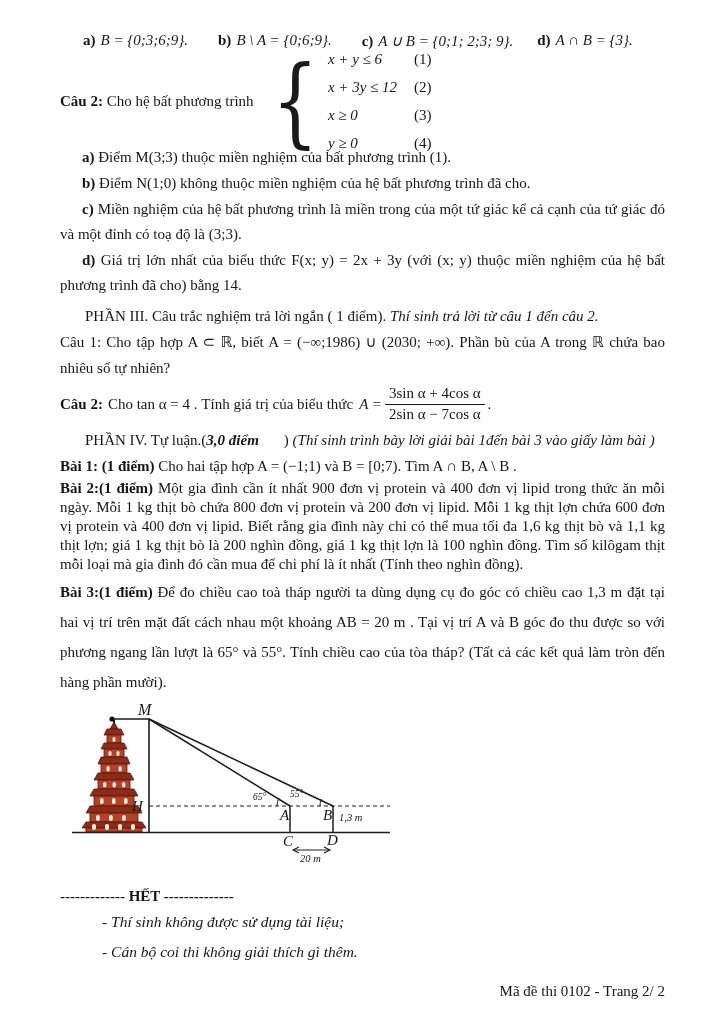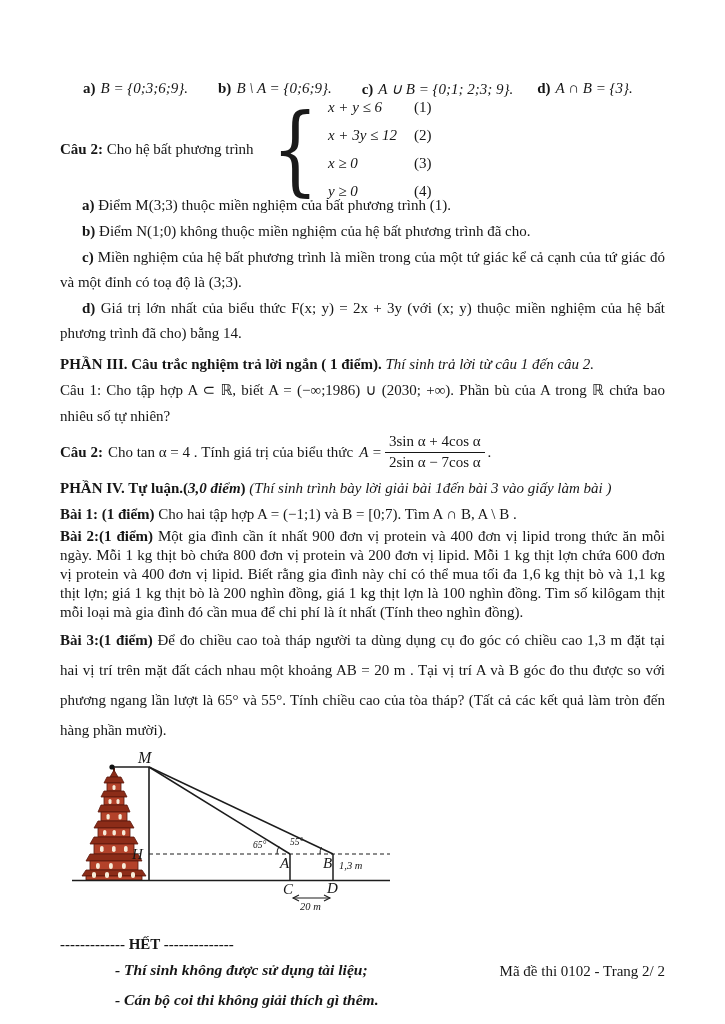--- a/index.html
+++ b/index.html
@@ -1,22 +1,22 @@
 <!DOCTYPE html>
 <html><head>
 <meta charset="utf-8">
 <style>
   * { margin:0; padding:0; box-sizing:border-box; }
   html,body { background:#e8e8e8; }
   .page {
     width:725px; height:1024px; margin:0 auto; background:#ffffff;
     font-family:"Liberation Serif", serif; font-size:15px; color:#161616;
-    padding:80px 60px 0 60px; position:relative; overflow:hidden;
+    padding:32px 60px 0 60px; position:relative; overflow:hidden;
   }
-  .b { font-weight:bold; }
+  .b { font-weight:normal;margin-left:25px; }
   .i { font-style:italic; }
   .bi { font-weight:bold; font-style:italic; }
   .math { font-style:italic; }
 
   
   .opts { display:flex; margin-left:23px; white-space:nowrap; }
   .opts .opt { margin-right:30px; }
   .opts .opt .lab { font-weight:bold; margin-right:5px; }
   .opts .o3 { margin-right:24px; }
 
@@ -46,22 +46,22 @@
   .frac .den { padding:0 4px; }
 
   p.bai { text-align:justify; line-height:19px; }
   p.bai .lab { font-weight:bold; }
   p.bai1 { line-height:26px; }
   p.bai3 { line-height:30px; margin-top:3px; }
 
   .fig { margin-top:6px; margin-left:12px; }
 
   .het { text-align:left; font-weight:bold; margin-top:2px; line-height:22px; }
-  p.note { font-style:italic; margin-left:55px; line-height:30px; font-size:15.5px;font-weight:bold; }
-  .pfoot { position:absolute; right:60px; bottom:44px; }
+  p.note { font-style:italic; margin-left:42px; line-height:30px; font-size:15.5px; }
+  .pfoot { position:absolute; right:60px; bottom:24px; }
 </style>
 </head>
 <body>
 
 <div class="page">
 
   
   <div class="opts">
     <span class="opt o1"><span class="lab">a)</span><span class="math">B = {0;3;6;9}.</span></span>
     <span class="opt o2"><span class="lab">b)</span><span class="math">B \ A = {0;6;9}.</span></span>

